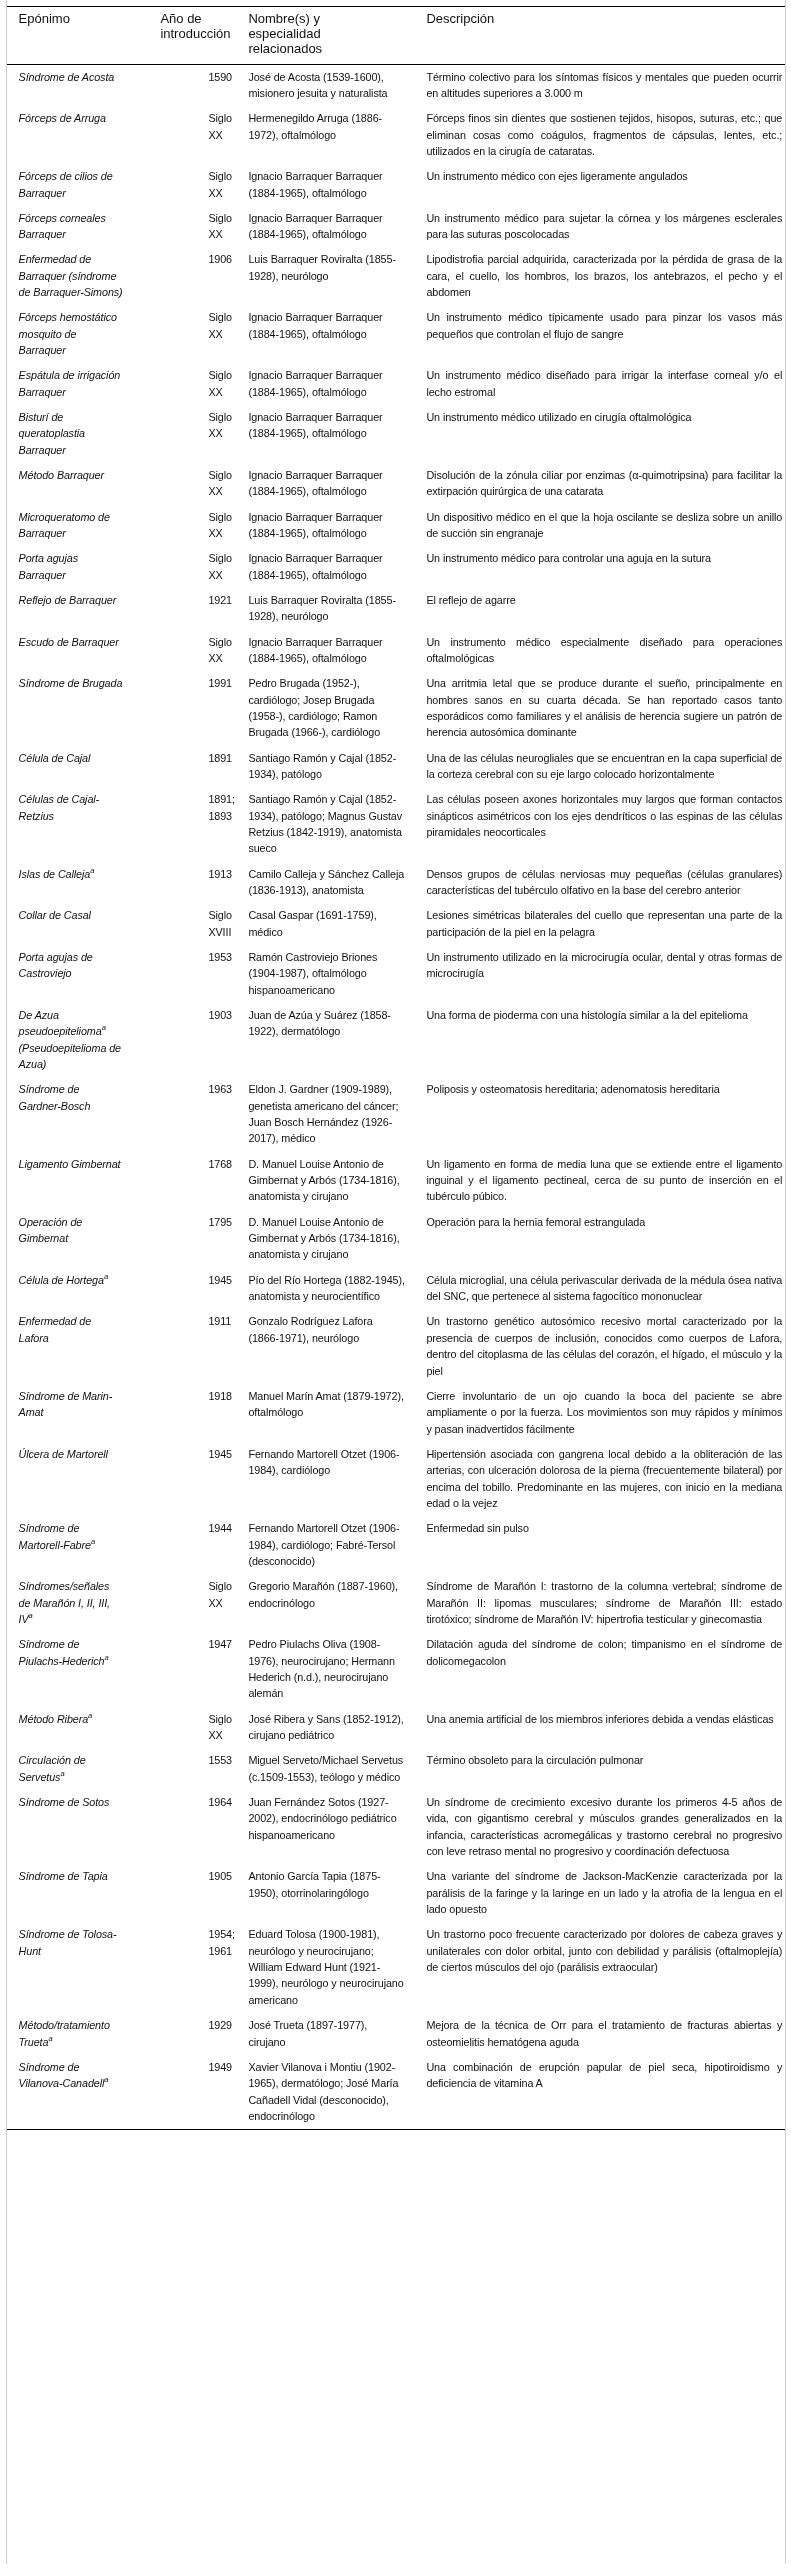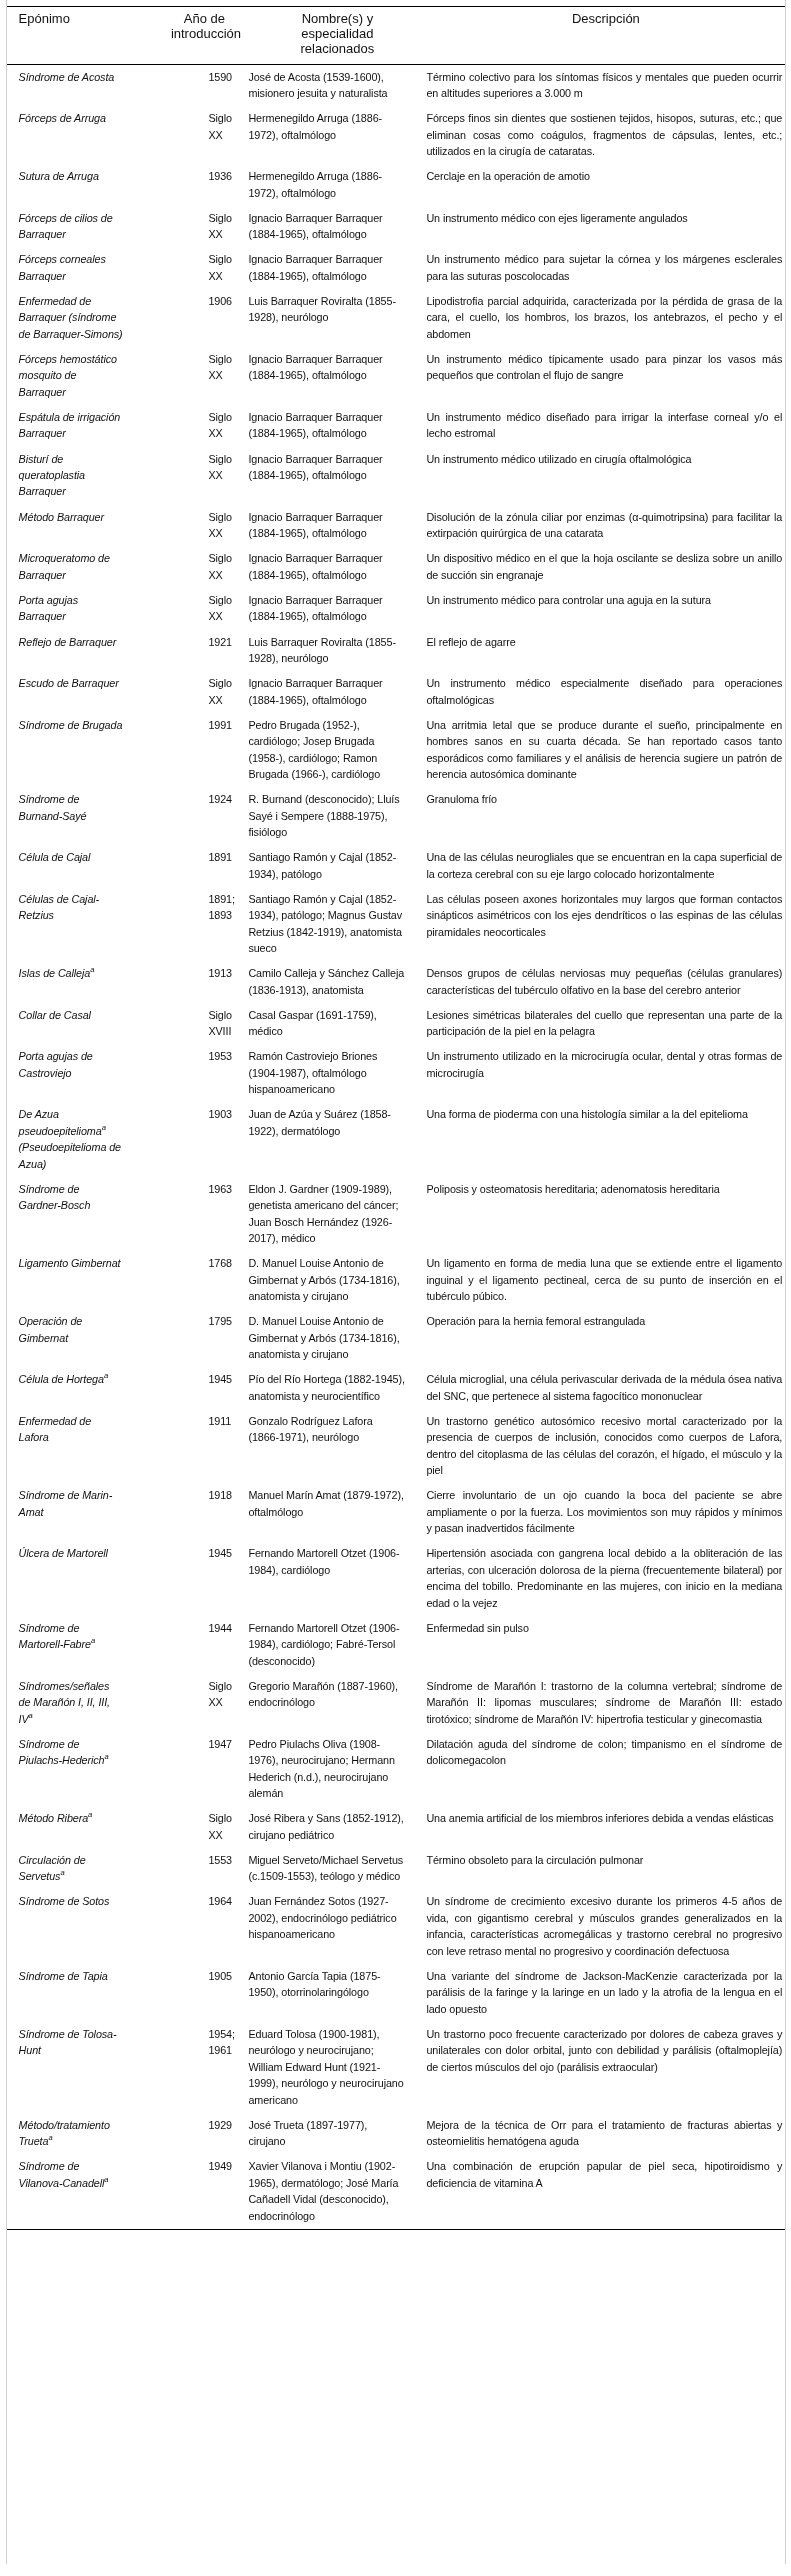--- a/index.html
+++ b/index.html
@@ -5,21 +5,21 @@
   html,body{margin:0;padding:0;background:#ffffff;}
   body{width:792px;min-height:2576px;font-family:"Liberation Sans","DejaVu Sans",sans-serif;color:#111;}
   .sheet{margin:0 6.4px;border-left:0.8px solid #cfcfcf;border-right:0.8px solid #cfcfcf;padding-top:6.4px;min-height:2558px;}
   table.ep{border-collapse:collapse;table-layout:fixed;width:778px;border-top:1.6px solid #000;border-bottom:1.6px solid #000;}
   col.c1{width:153px;} col.c2{width:88px;} col.c3{width:178px;} col.c4{width:359px;}
   th,td{vertical-align:top;font-weight:normal;text-align:left;padding:4px 0 4.8px 0;}
   thead th{border-bottom:1.6px solid #000;padding:3.2px 0 8px 0;}
   td{font-size:10.8px;line-height:16.4px;letter-spacing:-0.1px;}
   thead th{font-size:13px;line-height:15px;}
   .pad{padding-left:11.2px;display:block;}
-  .hcenter{text-align:center;}
+  .hcenter{text-align:left;}
   .hc span{display:inline-block;}
   .th2 span{max-width:67px;}
   .th3 span{max-width:140px;}
   .wrap-epo{max-width:105px;display:block;font-style:italic;}
   .wrap-year{max-width:48px;display:inline-block;margin-left:48px;}
   .wrap-names{max-width:157px;display:block;}
   .wrap-desc{max-width:356px;display:block;text-align:justify;}
   td.c-desc{padding-right:3.2px;}
   sup.fn{font-size:7.6px;line-height:0;vertical-align:super;letter-spacing:0;}
 </style>
@@ -69,34 +69,20 @@
           <td>
             <span class="wrap-names">Hermenegildo Arruga (1886-1972), oftalmólogo</span>
           </td>
           <td class="c-desc">
             <span class="wrap-desc">Fórceps finos sin dientes que sostienen tejidos, hisopos, suturas, etc.; que eliminan cosas como coágulos, fragmentos de cápsulas, lentes, etc.; utilizados en la cirugía de cataratas.</span>
           </td>
         </tr>
         <tr>
           <td>
             <span class="pad">
-              <span class="wrap-epo">Sutura de Arruga</span>
-            </span>
-          </td>
-          <td><span class="wrap-year">1936</span></td>
-          <td>
-            <span class="wrap-names">Hermenegildo Arruga (1886-1972), oftalmólogo</span>
-          </td>
-          <td class="c-desc">
-            <span class="wrap-desc">Cerclaje en la operación de amotio</span>
-          </td>
-        </tr>
-        <tr>
-          <td>
-            <span class="pad">
               <span class="wrap-epo">Fórceps de cilios de Barraquer</span>
             </span>
           </td>
           <td><span class="wrap-year">Siglo XX</span></td>
           <td>
             <span class="wrap-names">Ignacio Barraquer Barraquer (1884-1965), oftalmólogo</span>
           </td>
           <td class="c-desc">
             <span class="wrap-desc">Un instrumento médico con ejes ligeramente angulados</span>
           </td>
@@ -246,34 +232,20 @@
             <span class="pad">
               <span class="wrap-epo">Síndrome de Brugada</span>
             </span>
           </td>
           <td><span class="wrap-year">1991</span></td>
           <td>
             <span class="wrap-names">Pedro Brugada (1952-), cardiólogo; Josep Brugada (1958-), cardiólogo; Ramon Brugada (1966-), cardiólogo</span>
           </td>
           <td class="c-desc">
             <span class="wrap-desc">Una arritmia letal que se produce durante el sueño, principalmente en hombres sanos en su cuarta década. Se han reportado casos tanto esporádicos como familiares y el análisis de herencia sugiere un patrón de herencia autosómica dominante</span>
-          </td>
-        </tr>
-        <tr>
-          <td>
-            <span class="pad">
-              <span class="wrap-epo">Síndrome de Burnand-Sayé</span>
-            </span>
-          </td>
-          <td><span class="wrap-year">1924</span></td>
-          <td>
-            <span class="wrap-names">R. Burnand (desconocido); Lluís Sayé i Sempere (1888-1975), fisiólogo</span>
-          </td>
-          <td class="c-desc">
-            <span class="wrap-desc">Granuloma frío</span>
           </td>
         </tr>
         <tr>
           <td>
             <span class="pad">
               <span class="wrap-epo">Célula de Cajal</span>
             </span>
           </td>
           <td><span class="wrap-year">1891</span></td>
           <td>

